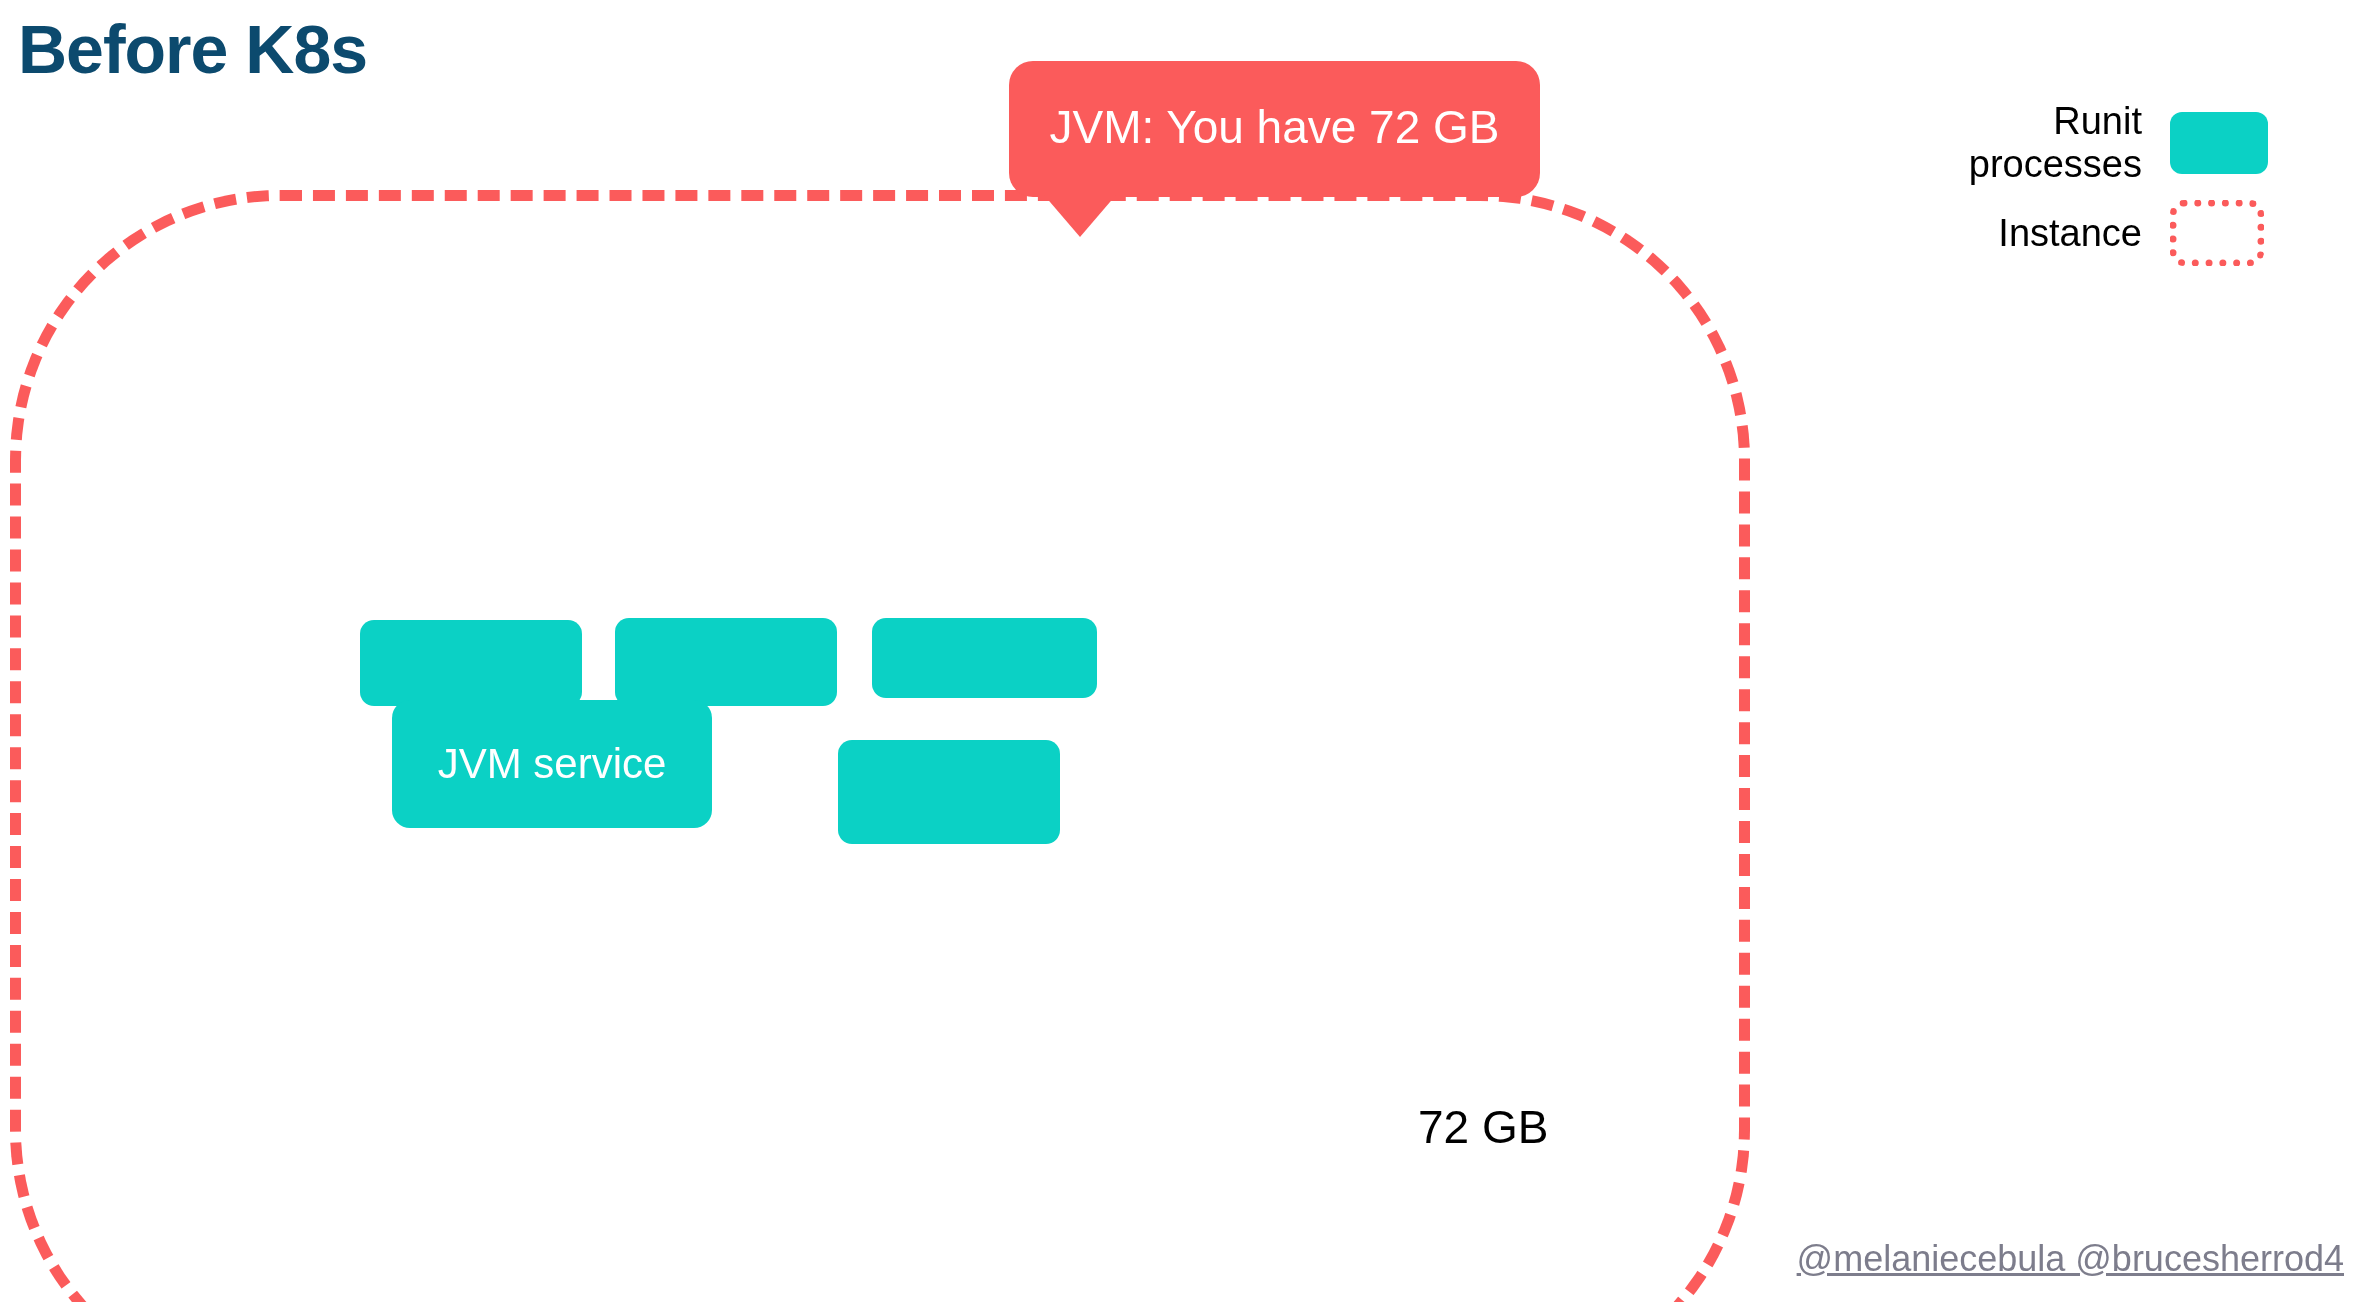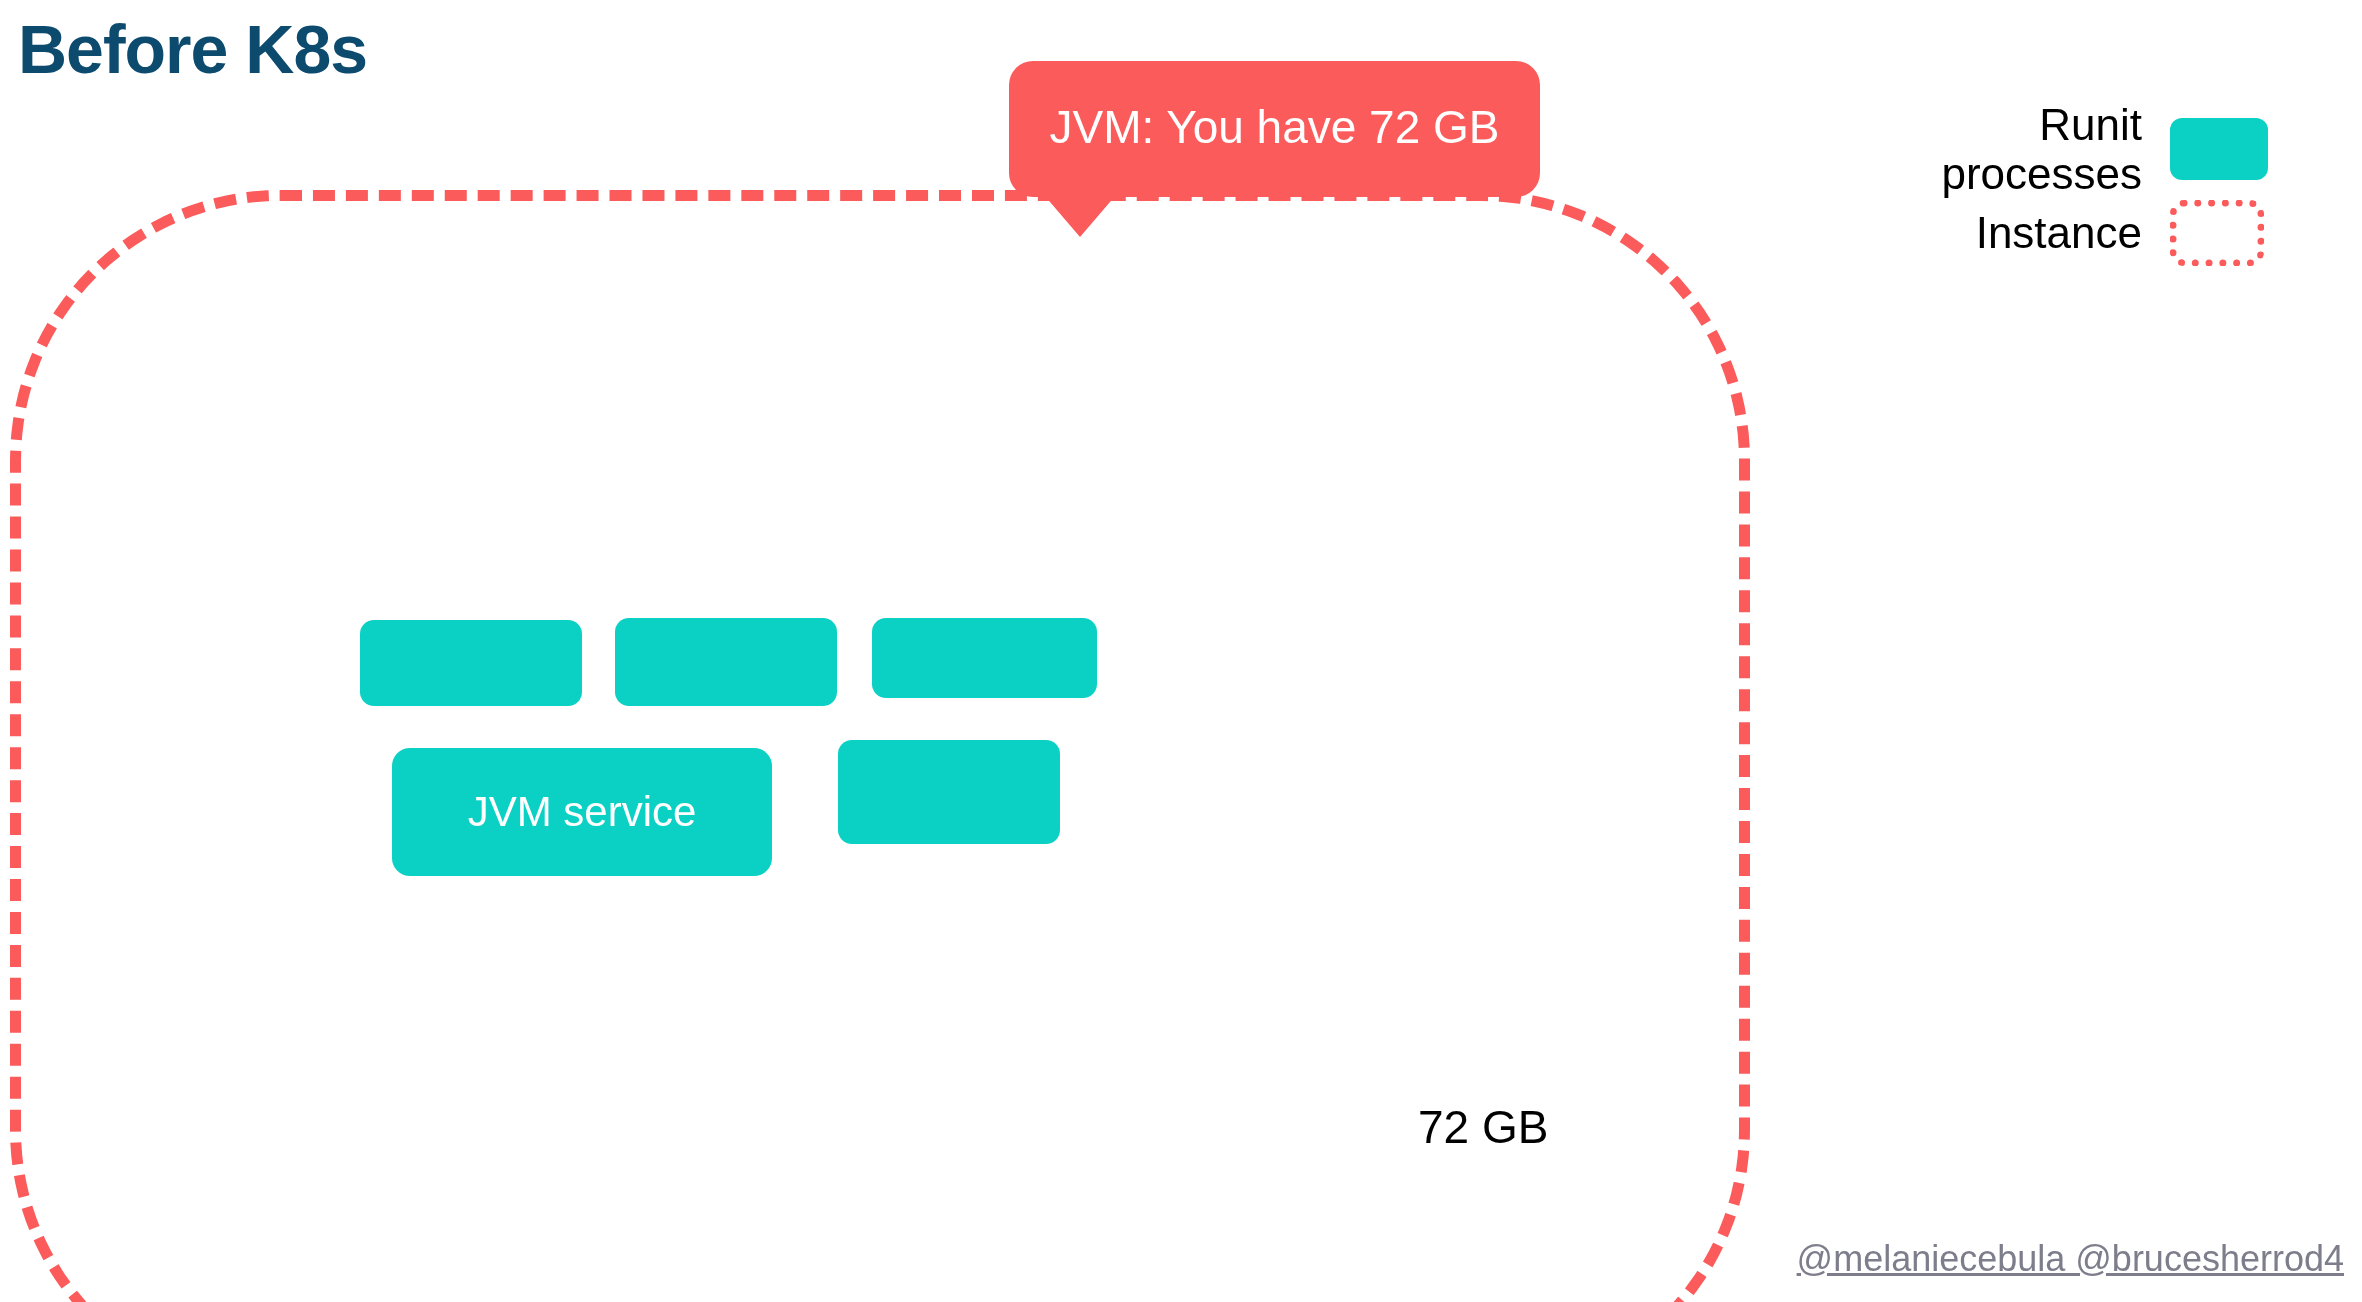--- a/index.html
+++ b/index.html
@@ -56,21 +56,21 @@
     justify-content: center;
     color: #ffffff;
     font-size: 42px;
     line-height: 1;
   }
   .runit-box.with-label { border-radius: 18px; }
 
   #runit-box-1 { left: 360px;  top: 620px; width: 222px; height: 86px; }
   #runit-box-2 { left: 615px;  top: 618px; width: 222px; height: 88px; }
   #runit-box-3 { left: 872px;  top: 618px; width: 225px; height: 80px; }
-  #runit-box-jvm { left: 392px; top: 748px; width: 380px; height: 128px; }
+  #runit-box-jvm { left: 392px; top: 700px; width: 320px; height: 128px; }
   #runit-box-4 { left: 838px;  top: 740px; width: 222px; height: 104px; }
 
   
   #capacity-label {
     position: absolute;
     left: 1418px;
     top: 1100px;
     font-size: 46px;
     color: #000000;
     white-space: nowrap;
@@ -119,21 +119,21 @@
     position: absolute;
     display: flex;
     align-items: center;
   }
   #legend-row-runit { left: 0; top: 0; }
   #legend-row-instance { left: 0; top: 100px; }
 
   .legend-label {
     width: 230px;
     text-align: right;
-    font-size: 44px;
+    font-size: 38px;
     line-height: 1.12;
     color: #000000;
     padding-right: 28px;
     box-sizing: border-box;
   }
   .legend-swatch-teal {
     width: 98px;
     height: 62px;
     background: #0bd1c5;
     border-radius: 12px;

